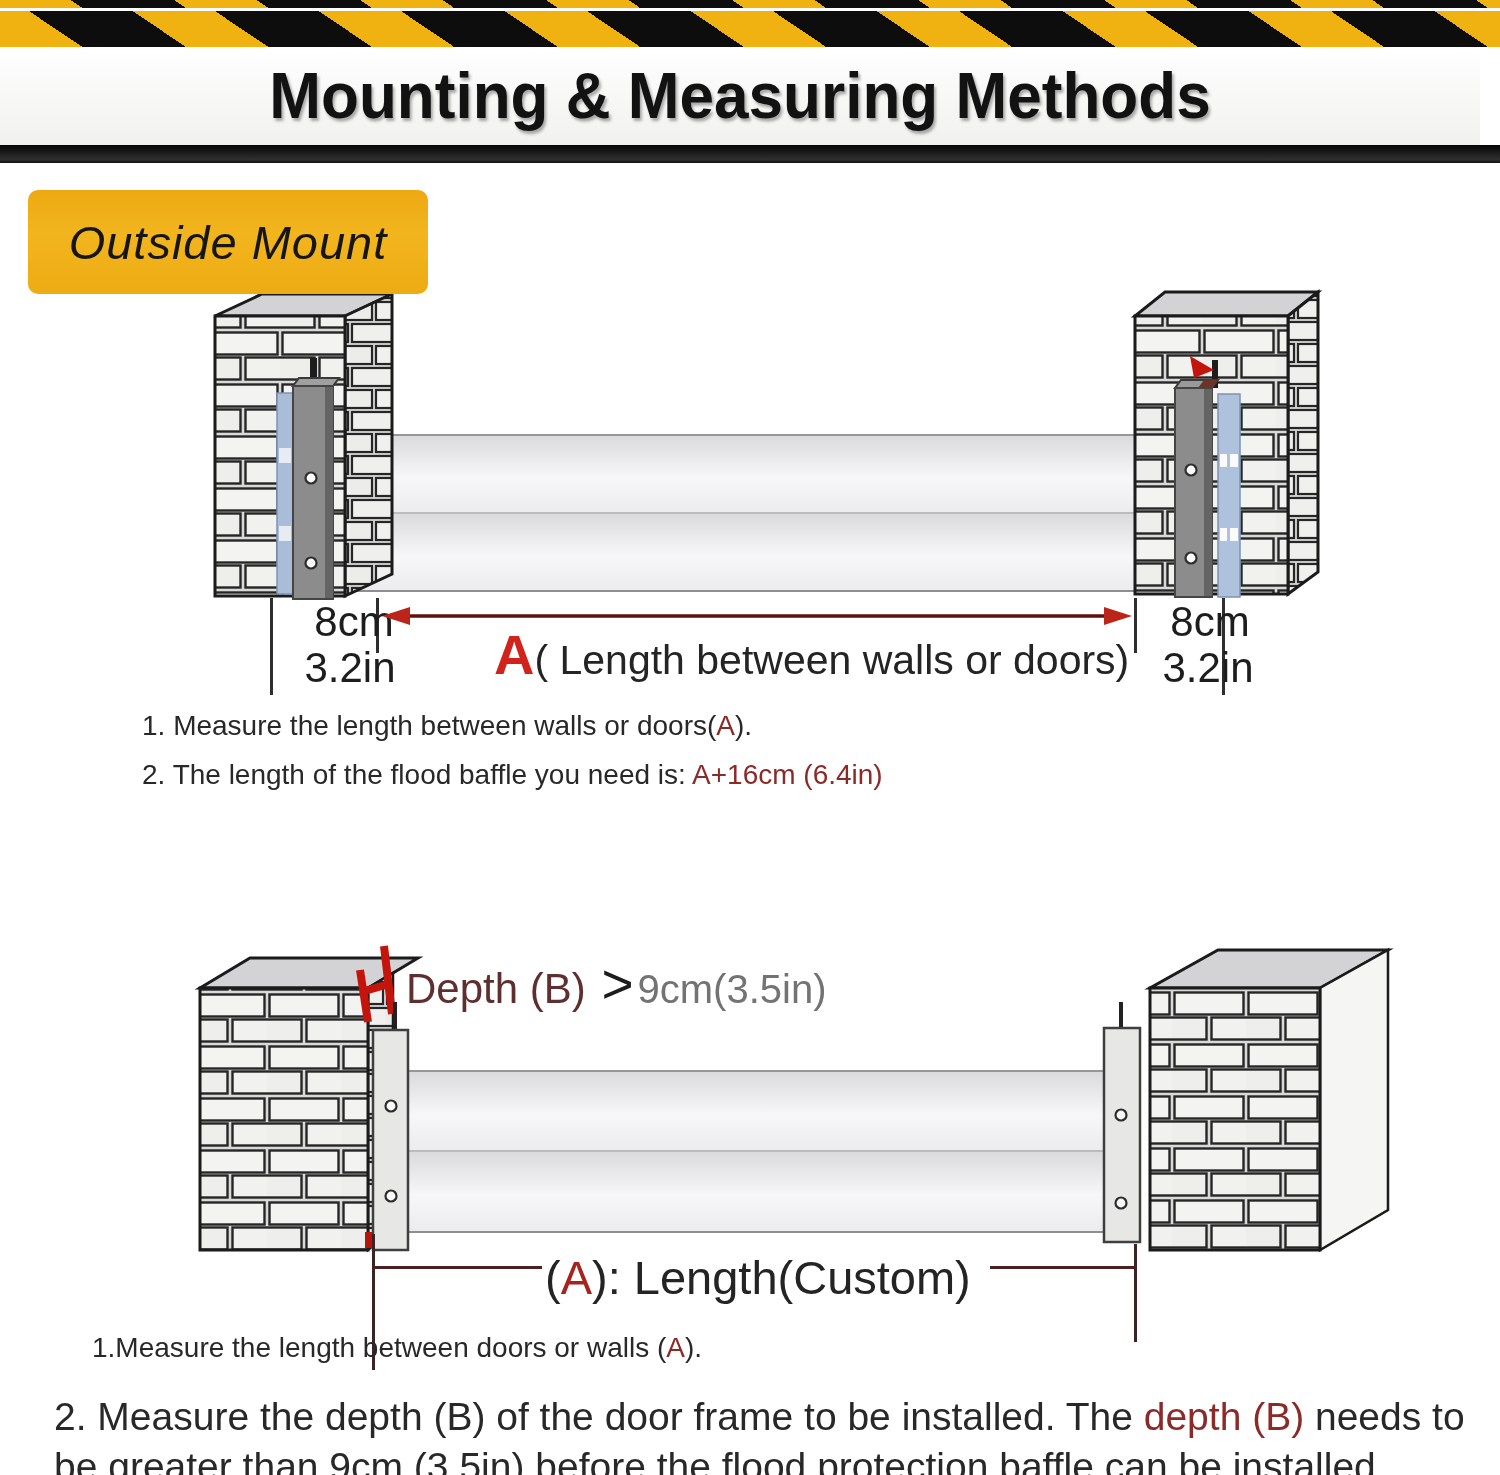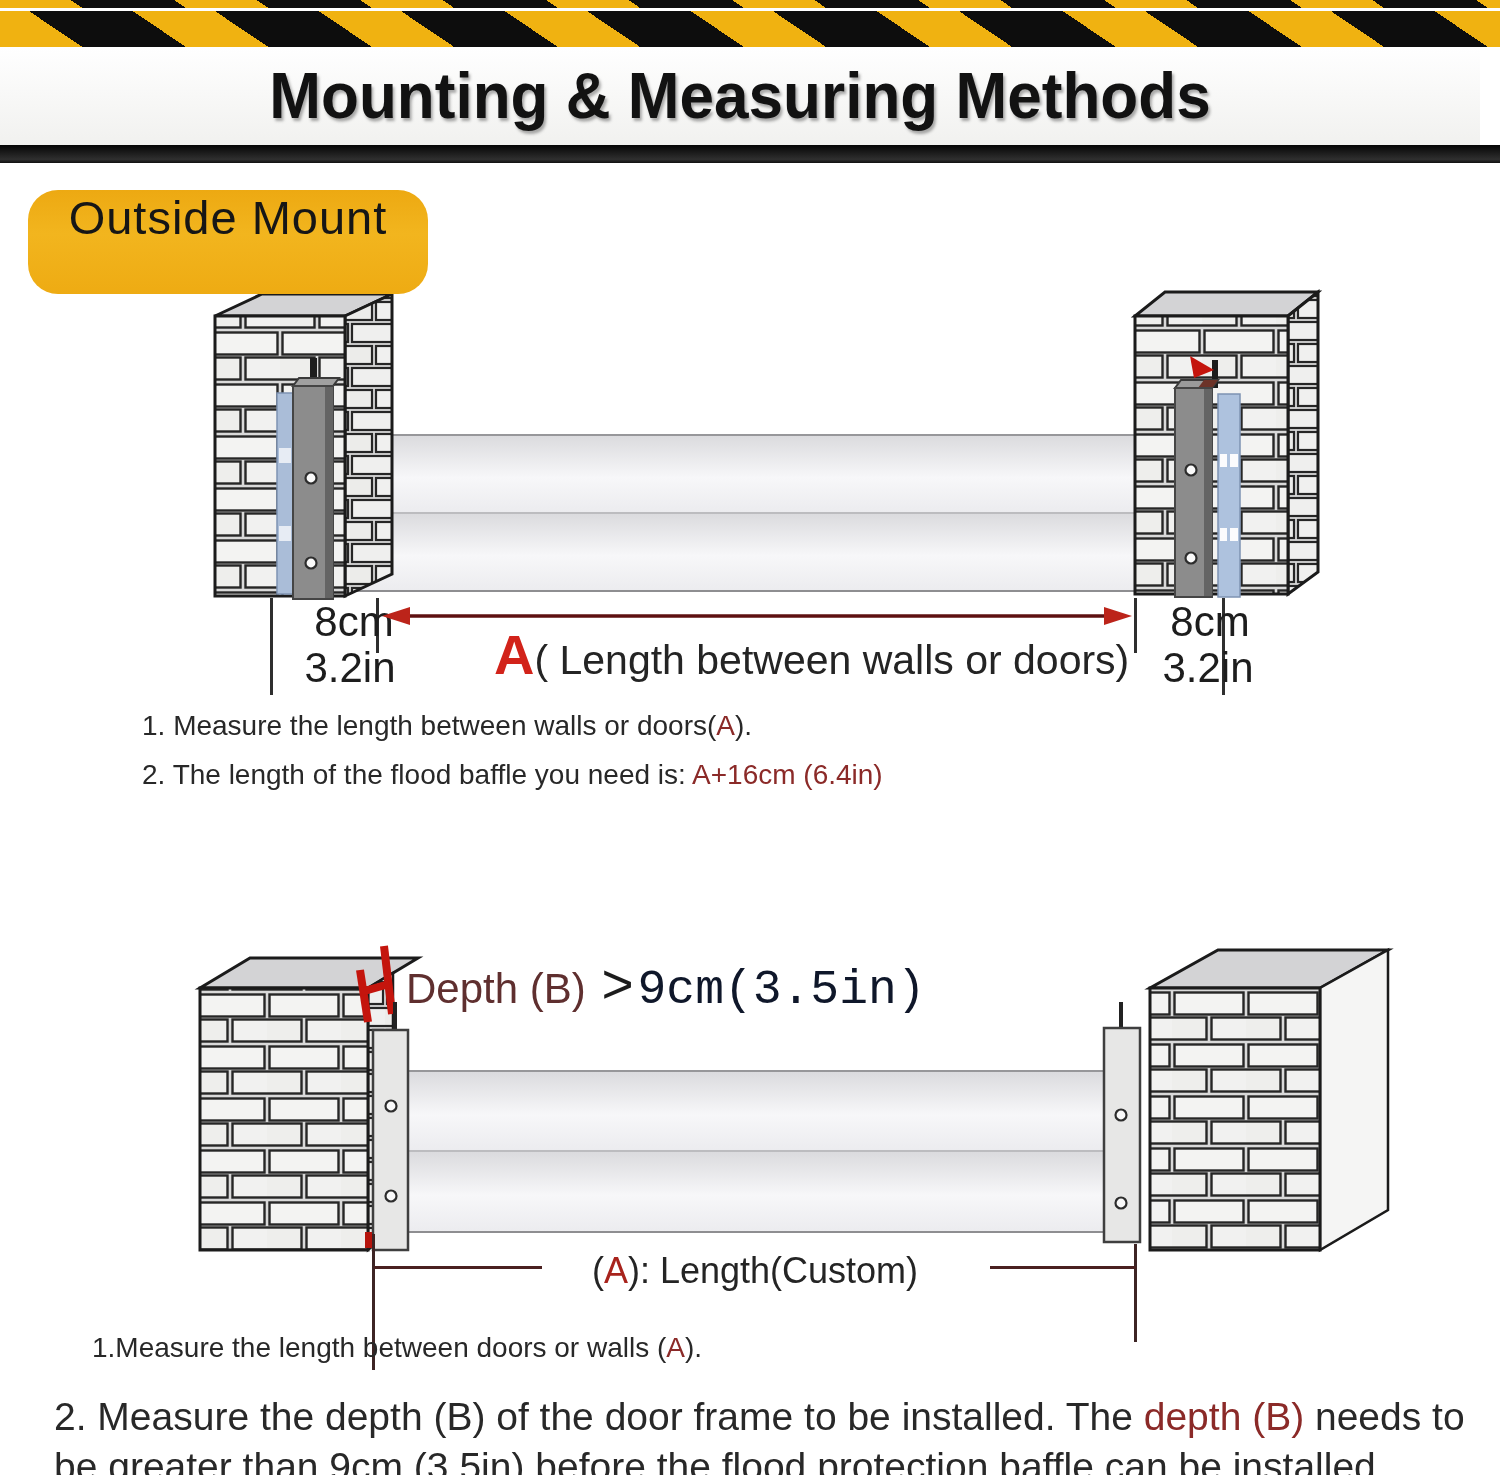--- a/index.html
+++ b/index.html
@@ -14,24 +14,24 @@
   .hazard.band{top:11px;height:36px;}
   .title-band{position:absolute;left:0;top:47px;width:1480px;height:98px;
               background:linear-gradient(180deg,#ffffff,#f1f1ef);border-bottom:1px solid #d6d6d6;}
   .title-band h1{margin:0;line-height:98px;text-align:center;font-size:64px;font-weight:bold;
                  color:#121212;letter-spacing:0px;transform:scaleX(0.97);
                  text-shadow:2px 3px 3px rgba(70,70,70,.45);}
   .black-bar{position:absolute;left:0;top:145px;width:1500px;height:18px;
              background:linear-gradient(180deg,#050505,#2f2f2f 80%,#101010);}
 
   
-  .badge{position:absolute;left:28px;width:400px;height:104px;border-radius:30px;
+  .badge{position:absolute;left:28px;width:400px;height:104px;border-radius:10px;
          background:linear-gradient(180deg,#eda912,#f2b51e 42%,#eeab13);
-         display:flex;align-items:flex-start;justify-content:center;
-         font-size:47px;color:#161616;letter-spacing:1px;z-index:3;}
+         display:flex;align-items:center;justify-content:center;
+         font-size:47px;color:#161616;letter-spacing:1px;z-index:3;font-style:italic;}
 
   
   .panel{position:absolute;z-index:1;}
   .panel .half{position:absolute;left:0;width:100%;
                background:linear-gradient(180deg,#dbdbde,#f7f7f9 55%,#ececef);
                border-top:2px solid #97979a;box-sizing:border-box;}
   .panel .half.lower{border-top:2px solid #bcbcbf;border-bottom:2px solid #8e8e91;}
 
   svg.pillar{position:absolute;z-index:2;}
 
@@ -45,23 +45,23 @@
   .spanlabel .big-a{font-size:56px;font-weight:bold;color:#d2231a;}
 
   .steps{position:absolute;z-index:3;font-size:28px;color:#282828;}
   .steps .line{white-space:nowrap;}
   .steps .line + .line{margin-top:17px;}
   .red-em{color:#8b2a28;}
 
   .depth-label{position:absolute;z-index:3;white-space:nowrap;}
   .depth-label .dname{font-size:42px;color:#5f2f2f;}
   .depth-label .dgt{font-size:55px;color:#1c1c1c;margin:0 4px;}
-  .depth-label .dval{font-size:48px;color:#0f172a;font-family:Liberation Mono, monospace;}
-
-  .custom-label{position:absolute;z-index:3;font-size:36px;color:#242424;white-space:nowrap;text-align:center;}
+  .depth-label .dval{font-size:40px;color:#737373;}
+
+  .custom-label{position:absolute;z-index:3;font-size:47px;color:#242424;white-space:nowrap;text-align:center;}
   .custom-label .mid-a{color:#a8231c;}
 
   .steps-wrap{position:absolute;z-index:3;font-size:39px;color:#282828;line-height:50px;}
 </style>
 </head>
 <body>
 
 <div class="canvas">
 
   <div class="hazard sliver"></div>

